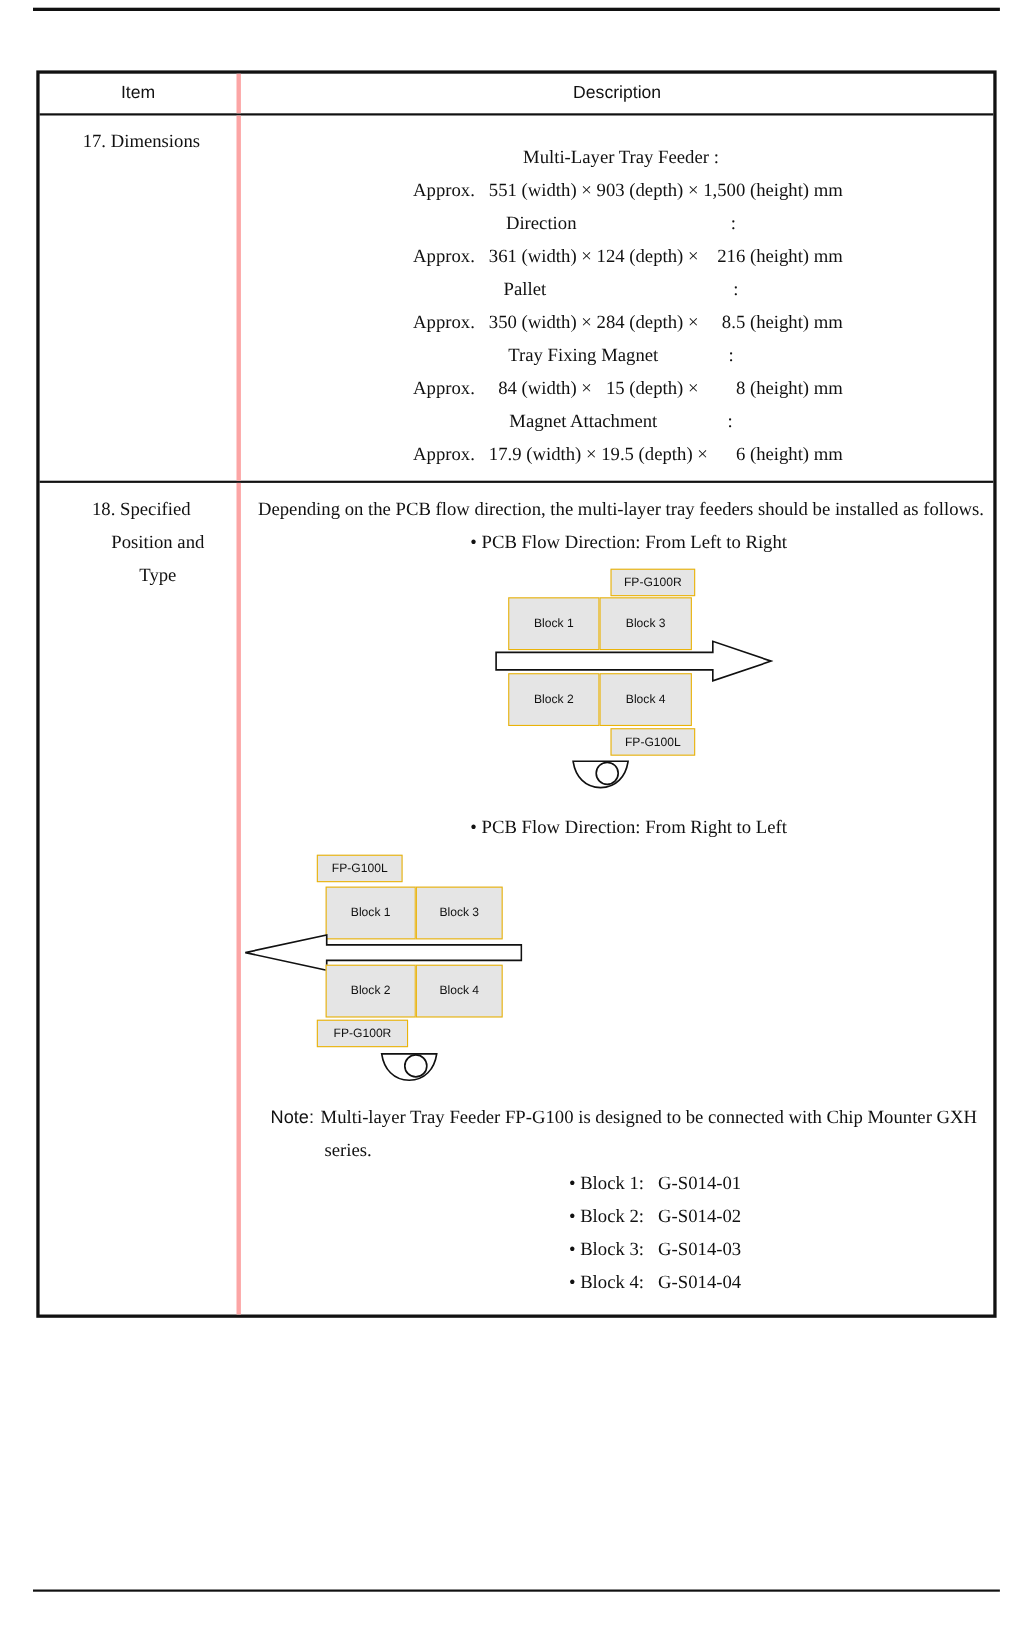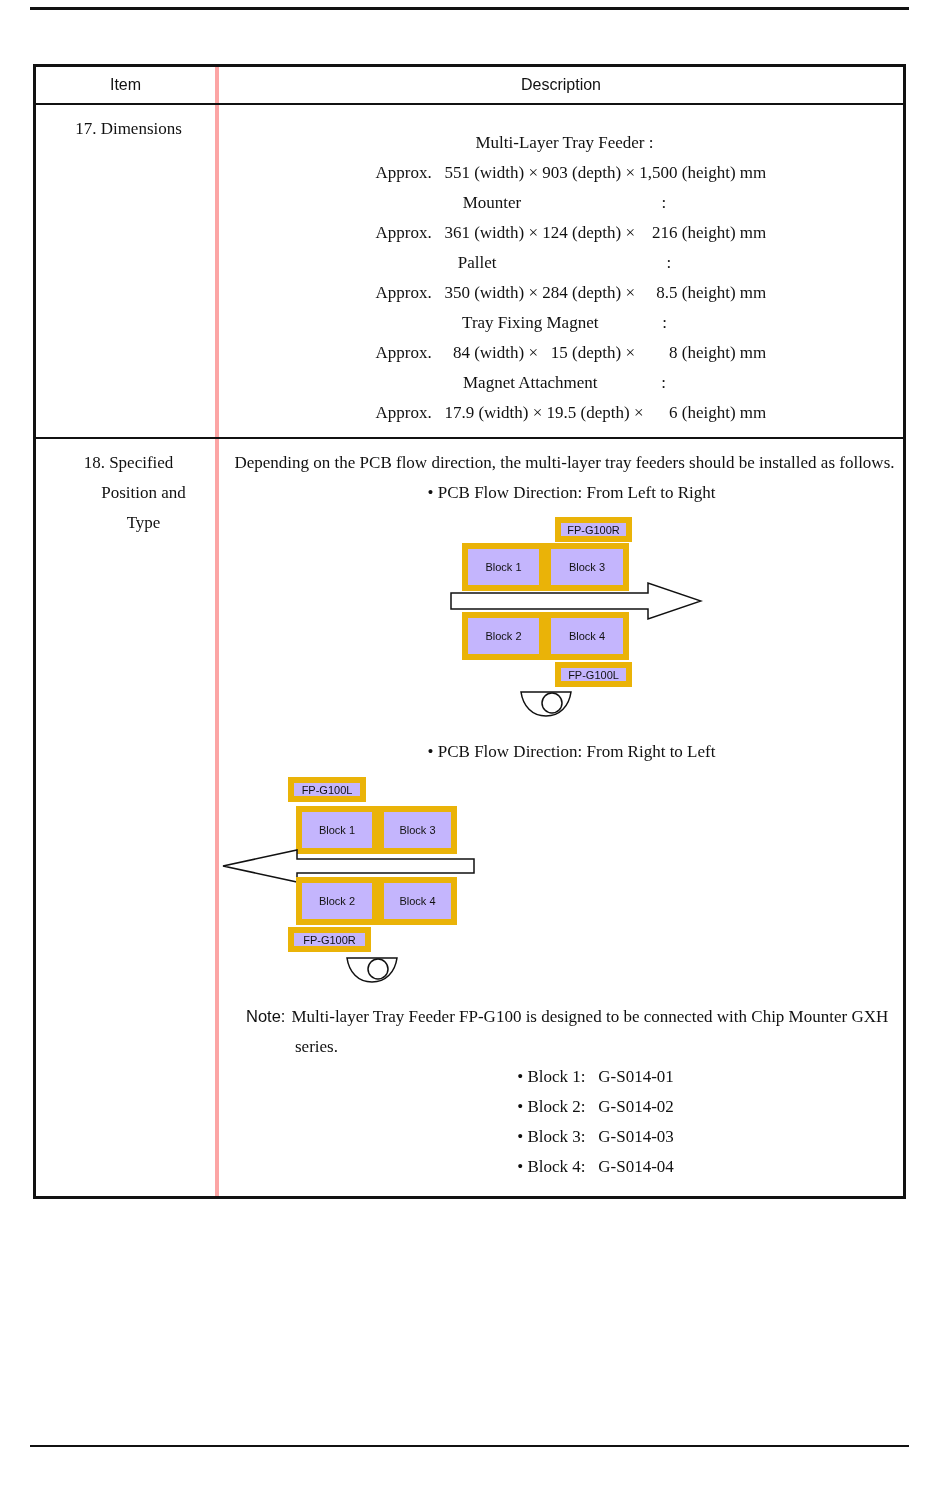--- a/index.html
+++ b/index.html
@@ -31,21 +31,21 @@
   .item-cell-inner { padding:9px 4px 0 10px; }
   .desc-cell-inner { padding:23px 6px 9px 13px; }
   .desc18-inner { padding:9px 6px 14px 13px; }
   .indent30 { padding-left:30px; }
   .bullet-line { padding-left:14px; }
 
   .diagram { position:relative; width:100%; }
   .diagram.lr { height:204px; margin-top:9px; }
   .diagram.rl { height:208px; margin-top:10px; }
   .dbox {
-    position:absolute; border:6px solid #eab308; background:#c4b5fd;
+    position:absolute; border:1px solid #eab308; background:#e5e5e5;
     display:flex; align-items:center; justify-content:center;
     font-family:"Liberation Sans","DejaVu Sans",sans-serif; font-size:11px;
     white-space:nowrap;
   }
   .dsvg { position:absolute; }
 
   .note { font-size:17px; line-height:30px; padding-left:63px; text-indent:-49px; margin-top:16px; }
   .note-label {
     font-family:"Liberation Sans","DejaVu Sans",sans-serif;
     font-size:16.5px; margin-right:6px;
@@ -66,21 +66,21 @@
   </div>
 
   <div class="trow hline">
     <div class="cell-item">
       <div class="item-cell-inner txt">17. Dimensions</div>
     </div>
     <div>
       <div class="desc-cell-inner">
         <div class="txt">Multi-Layer Tray Feeder :</div>
         <div class="txt">   Approx.   551 (width) × 903 (depth) × 1,500 (height) mm</div>
-        <div class="txt">Mounter                                 :</div>
+        <div class="txt">Direction                                 :</div>
         <div class="txt">   Approx.   361 (width) × 124 (depth) ×    216 (height) mm</div>
         <div class="txt">Pallet                                        :</div>
         <div class="txt">   Approx.   350 (width) × 284 (depth) ×     8.5 (height) mm</div>
         <div class="txt">Tray Fixing Magnet               :</div>
         <div class="txt">   Approx.     84 (width) ×   15 (depth) ×        8 (height) mm</div>
         <div class="txt">Magnet Attachment               :</div>
         <div class="txt">   Approx.   17.9 (width) × 19.5 (depth) ×      6 (height) mm</div>
       </div>
     </div>
   </div>

